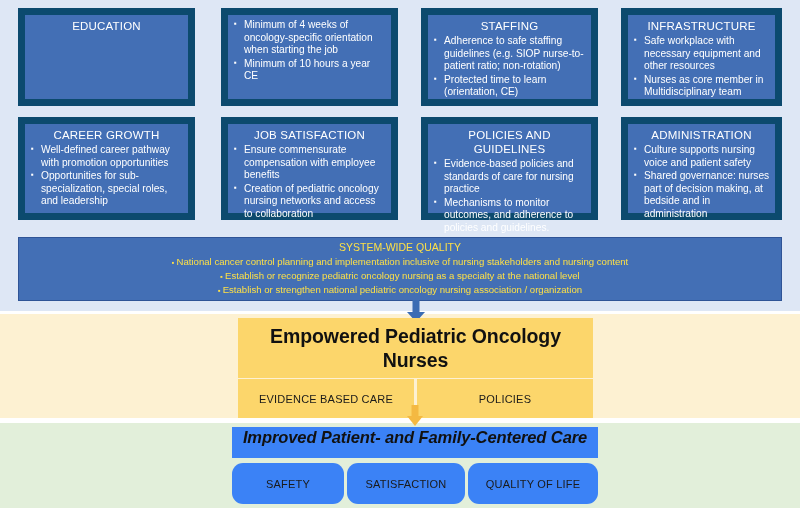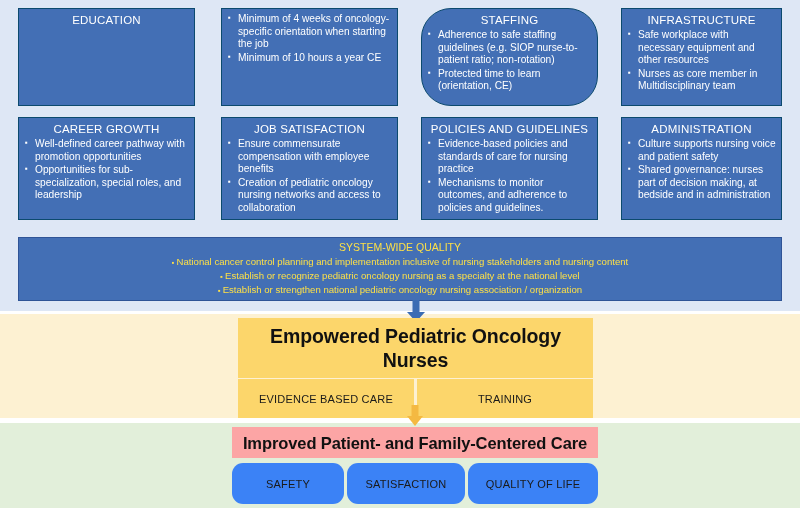--- a/index.html
+++ b/index.html
@@ -18,21 +18,21 @@
   .band-yellow{top:314px;height:104px;background:#fdf1d2;}
   .band-green{top:423px;height:85px;background:#e2efda;}
   .band-white-a{top:311px;height:3px;background:#ffffff;}
   .band-white-b{top:418px;height:5px;background:#ffffff;}
   .band-white-c{top:508px;height:4px;background:#ffffff;}
 
   
   .bbox{
     position:absolute;
     background:#436fb5;
-    border:1px solid #0c4a6e;
+    border:7px solid #0c4a6e;
     box-sizing:border-box;
     color:#ffffff;
     padding:4px 5px 4px 5px;
   }
   .bbox .bhead{
     text-align:center;
     font-size:11.5px;
     letter-spacing:.2px;
     line-height:14px;
     margin-bottom:2px;
@@ -97,23 +97,24 @@
     display:flex;align-items:center;justify-content:center;
     font-size:11px;color:#1a1a1a;letter-spacing:.2px;
     box-sizing:border-box;
   }
   .ysub-a{left:238px;width:176px;}
   .ysub-b{left:417px;width:176px;}
 
   
   .gbox{
     position:absolute;left:232px;top:427px;width:366px;height:31px;
-    background:#fca5a5;
-    display:flex;align-items:center;justify-content:center;
-    box-sizing:border-box;
+    background:#3b82f6;
+    display:flex;justify-content:center;
+    box-sizing:border-box;
+    font-style:italic;
   }
   .gtitle{
     font-size:16.5px;font-weight:bold;color:#111111;
     line-height:20px;text-align:center;width:100%;
     letter-spacing:-.1px;
   }
   .gsub{
     position:absolute;top:463px;height:41px;
     background:#3b82f6;
     display:flex;align-items:center;justify-content:center;
@@ -154,21 +155,21 @@
     <div class="bhead">EDUCATION</div>
   </div>
 
   <div class="bbox" style="left:221px;top:8px;width:177px;height:98px;">
     <ul>
       <li>Minimum of 4 weeks of oncology-specific orientation when starting the job</li>
       <li>Minimum of 10 hours a year CE</li>
     </ul>
   </div>
 
-  <div class="bbox" style="left:421px;top:8px;width:177px;height:98px;border-radius:30px;">
+  <div class="bbox" style="left:421px;top:8px;width:177px;height:98px;">
     <div class="bhead">STAFFING</div>
     <ul>
       <li>Adherence to safe staffing guidelines (e.g. SIOP nurse-to-patient ratio; non-rotation)</li>
       <li>Protected time to learn (orientation, CE)</li>
     </ul>
   </div>
 
   <div class="bbox" style="left:621px;top:8px;width:161px;height:98px;">
     <div class="bhead">INFRASTRUCTURE</div>
     <ul>
@@ -218,21 +219,21 @@
 
   <div class="arrow arrow-blue">
     <div class="shaft"></div>
     <div class="head"></div>
   </div>
 
   <div class="ybox">
     <div class="ytitle">Empowered Pediatric Oncology Nurses</div>
   </div>
   <div class="ysub ysub-a">EVIDENCE BASED CARE</div>
-  <div class="ysub ysub-b">TRAINING</div>
+  <div class="ysub ysub-b">POLICIES</div>
 
   <div class="arrow arrow-yellow">
     <div class="shaft"></div>
     <div class="head"></div>
   </div>
 
   <div class="gbox">
     <div class="gtitle">Improved Patient- and Family-Centered Care</div>
   </div>
   <div class="gsub gsub-a">SAFETY</div>

